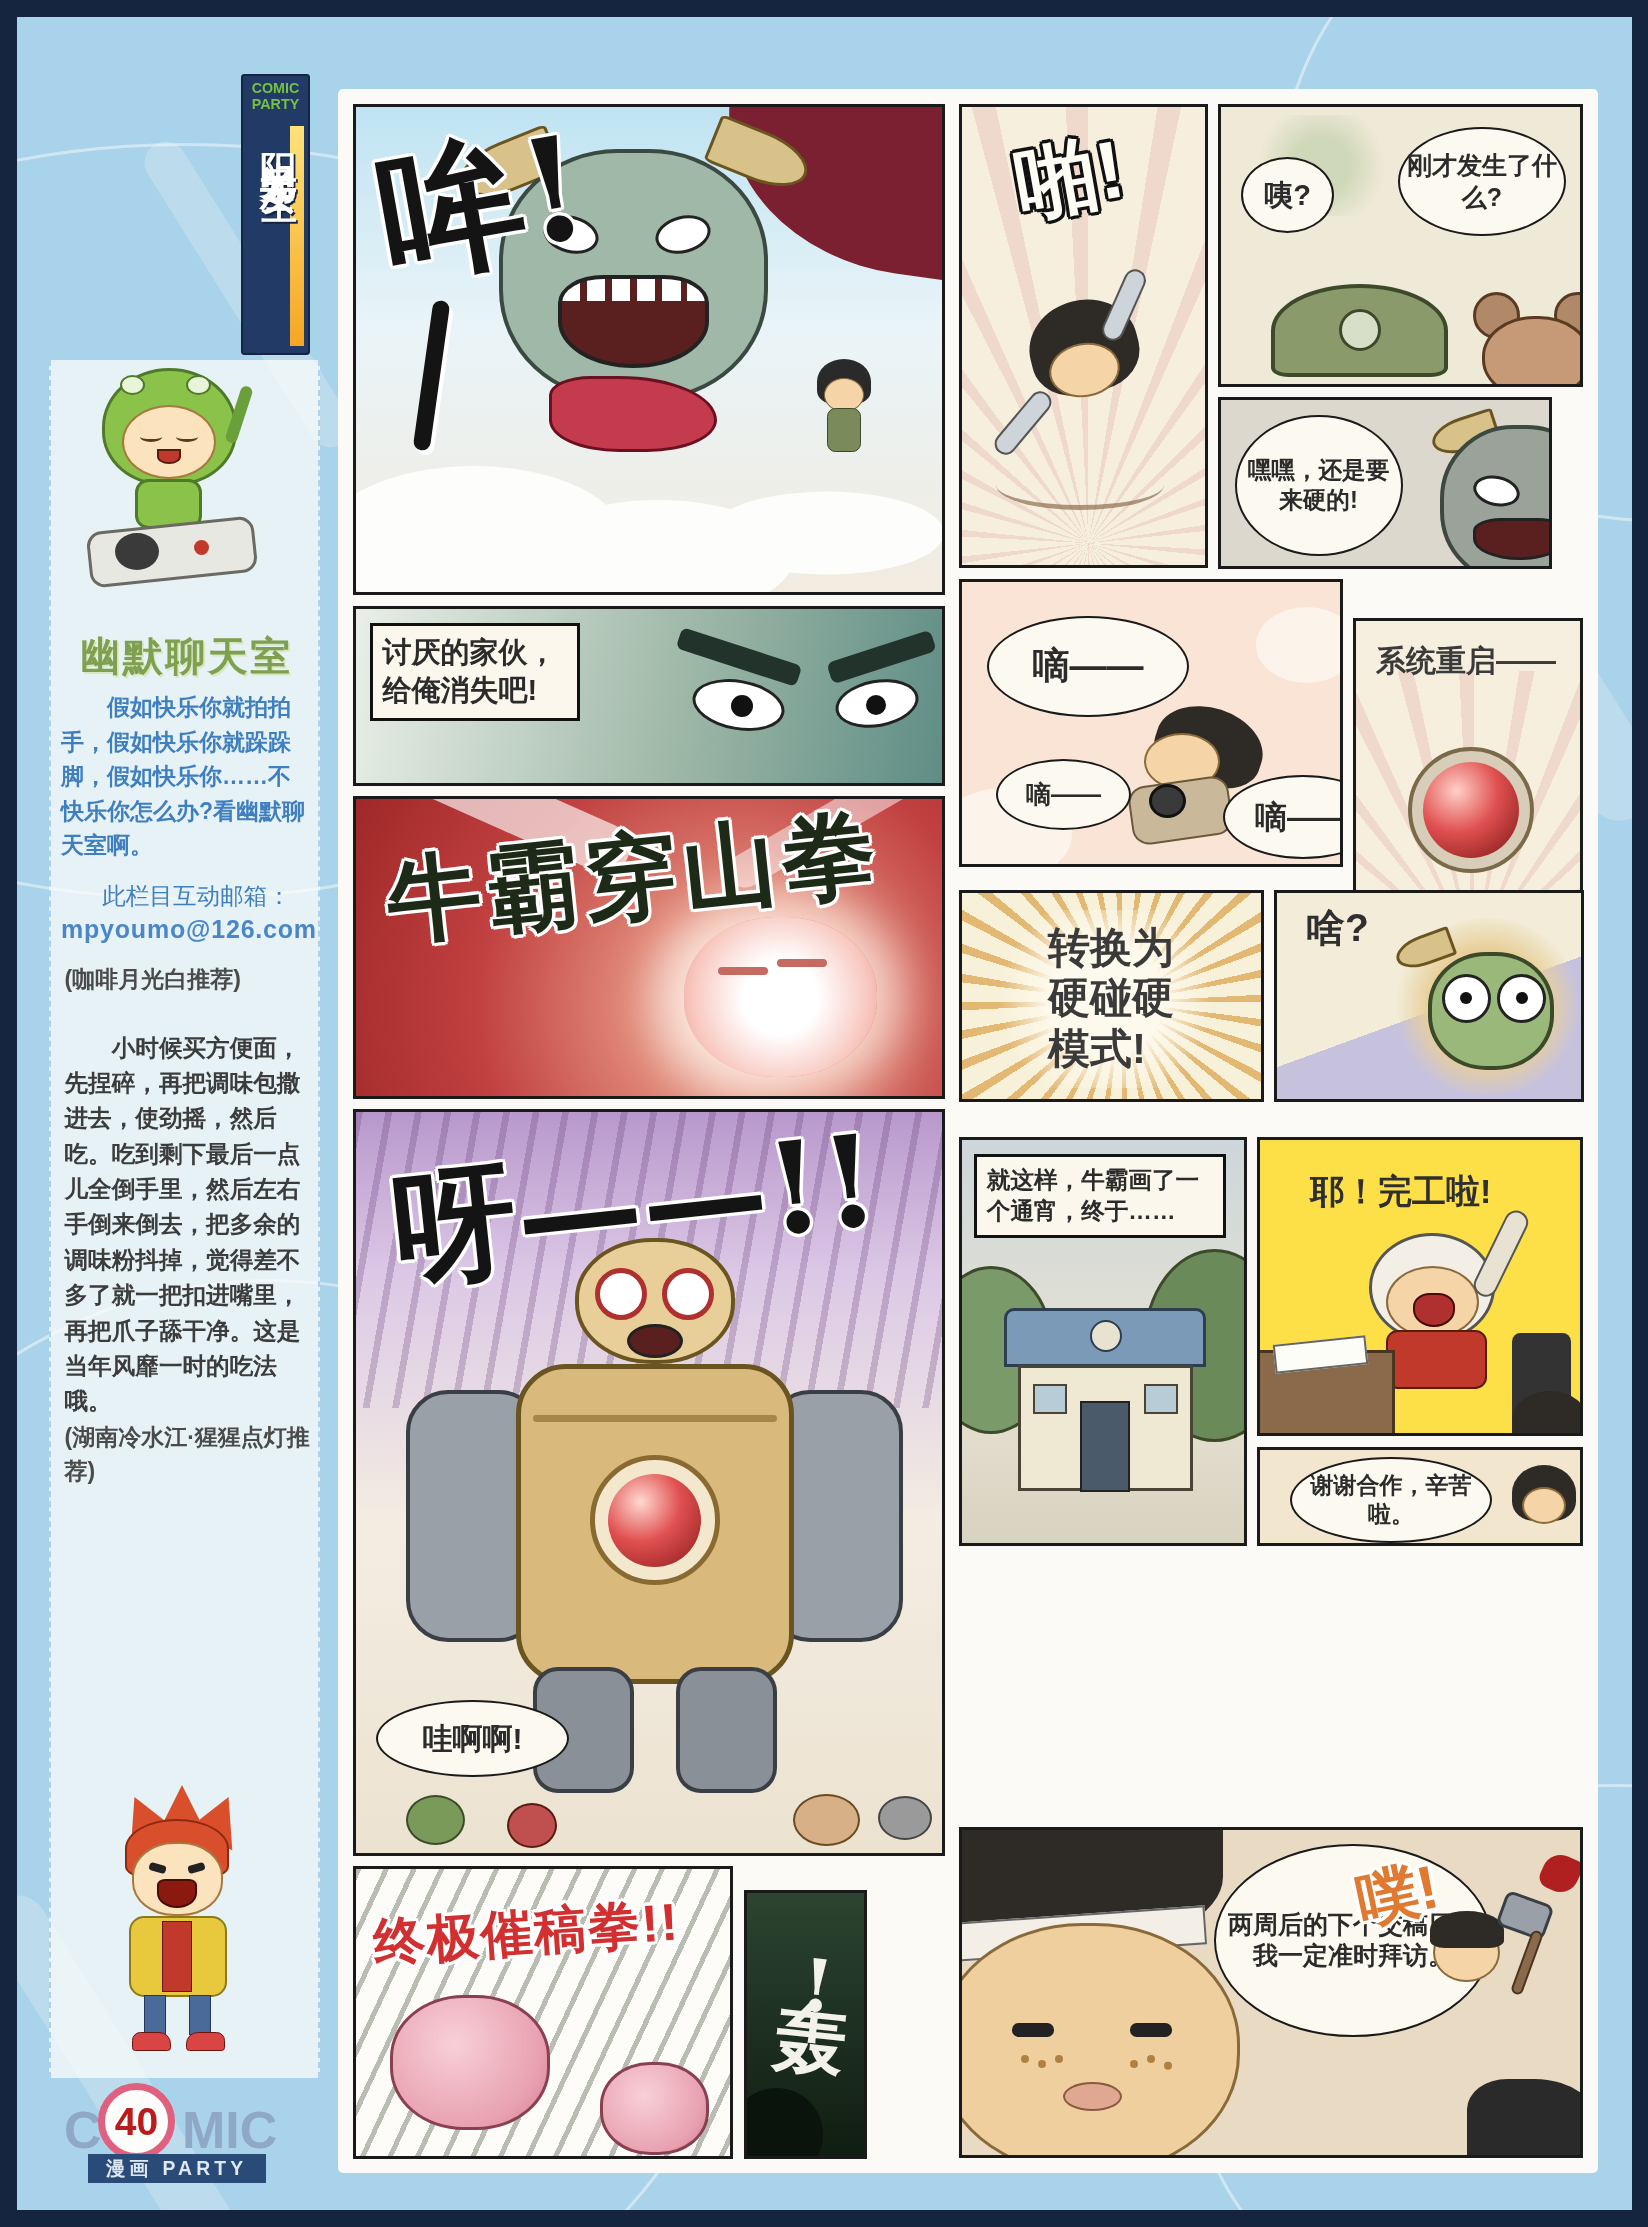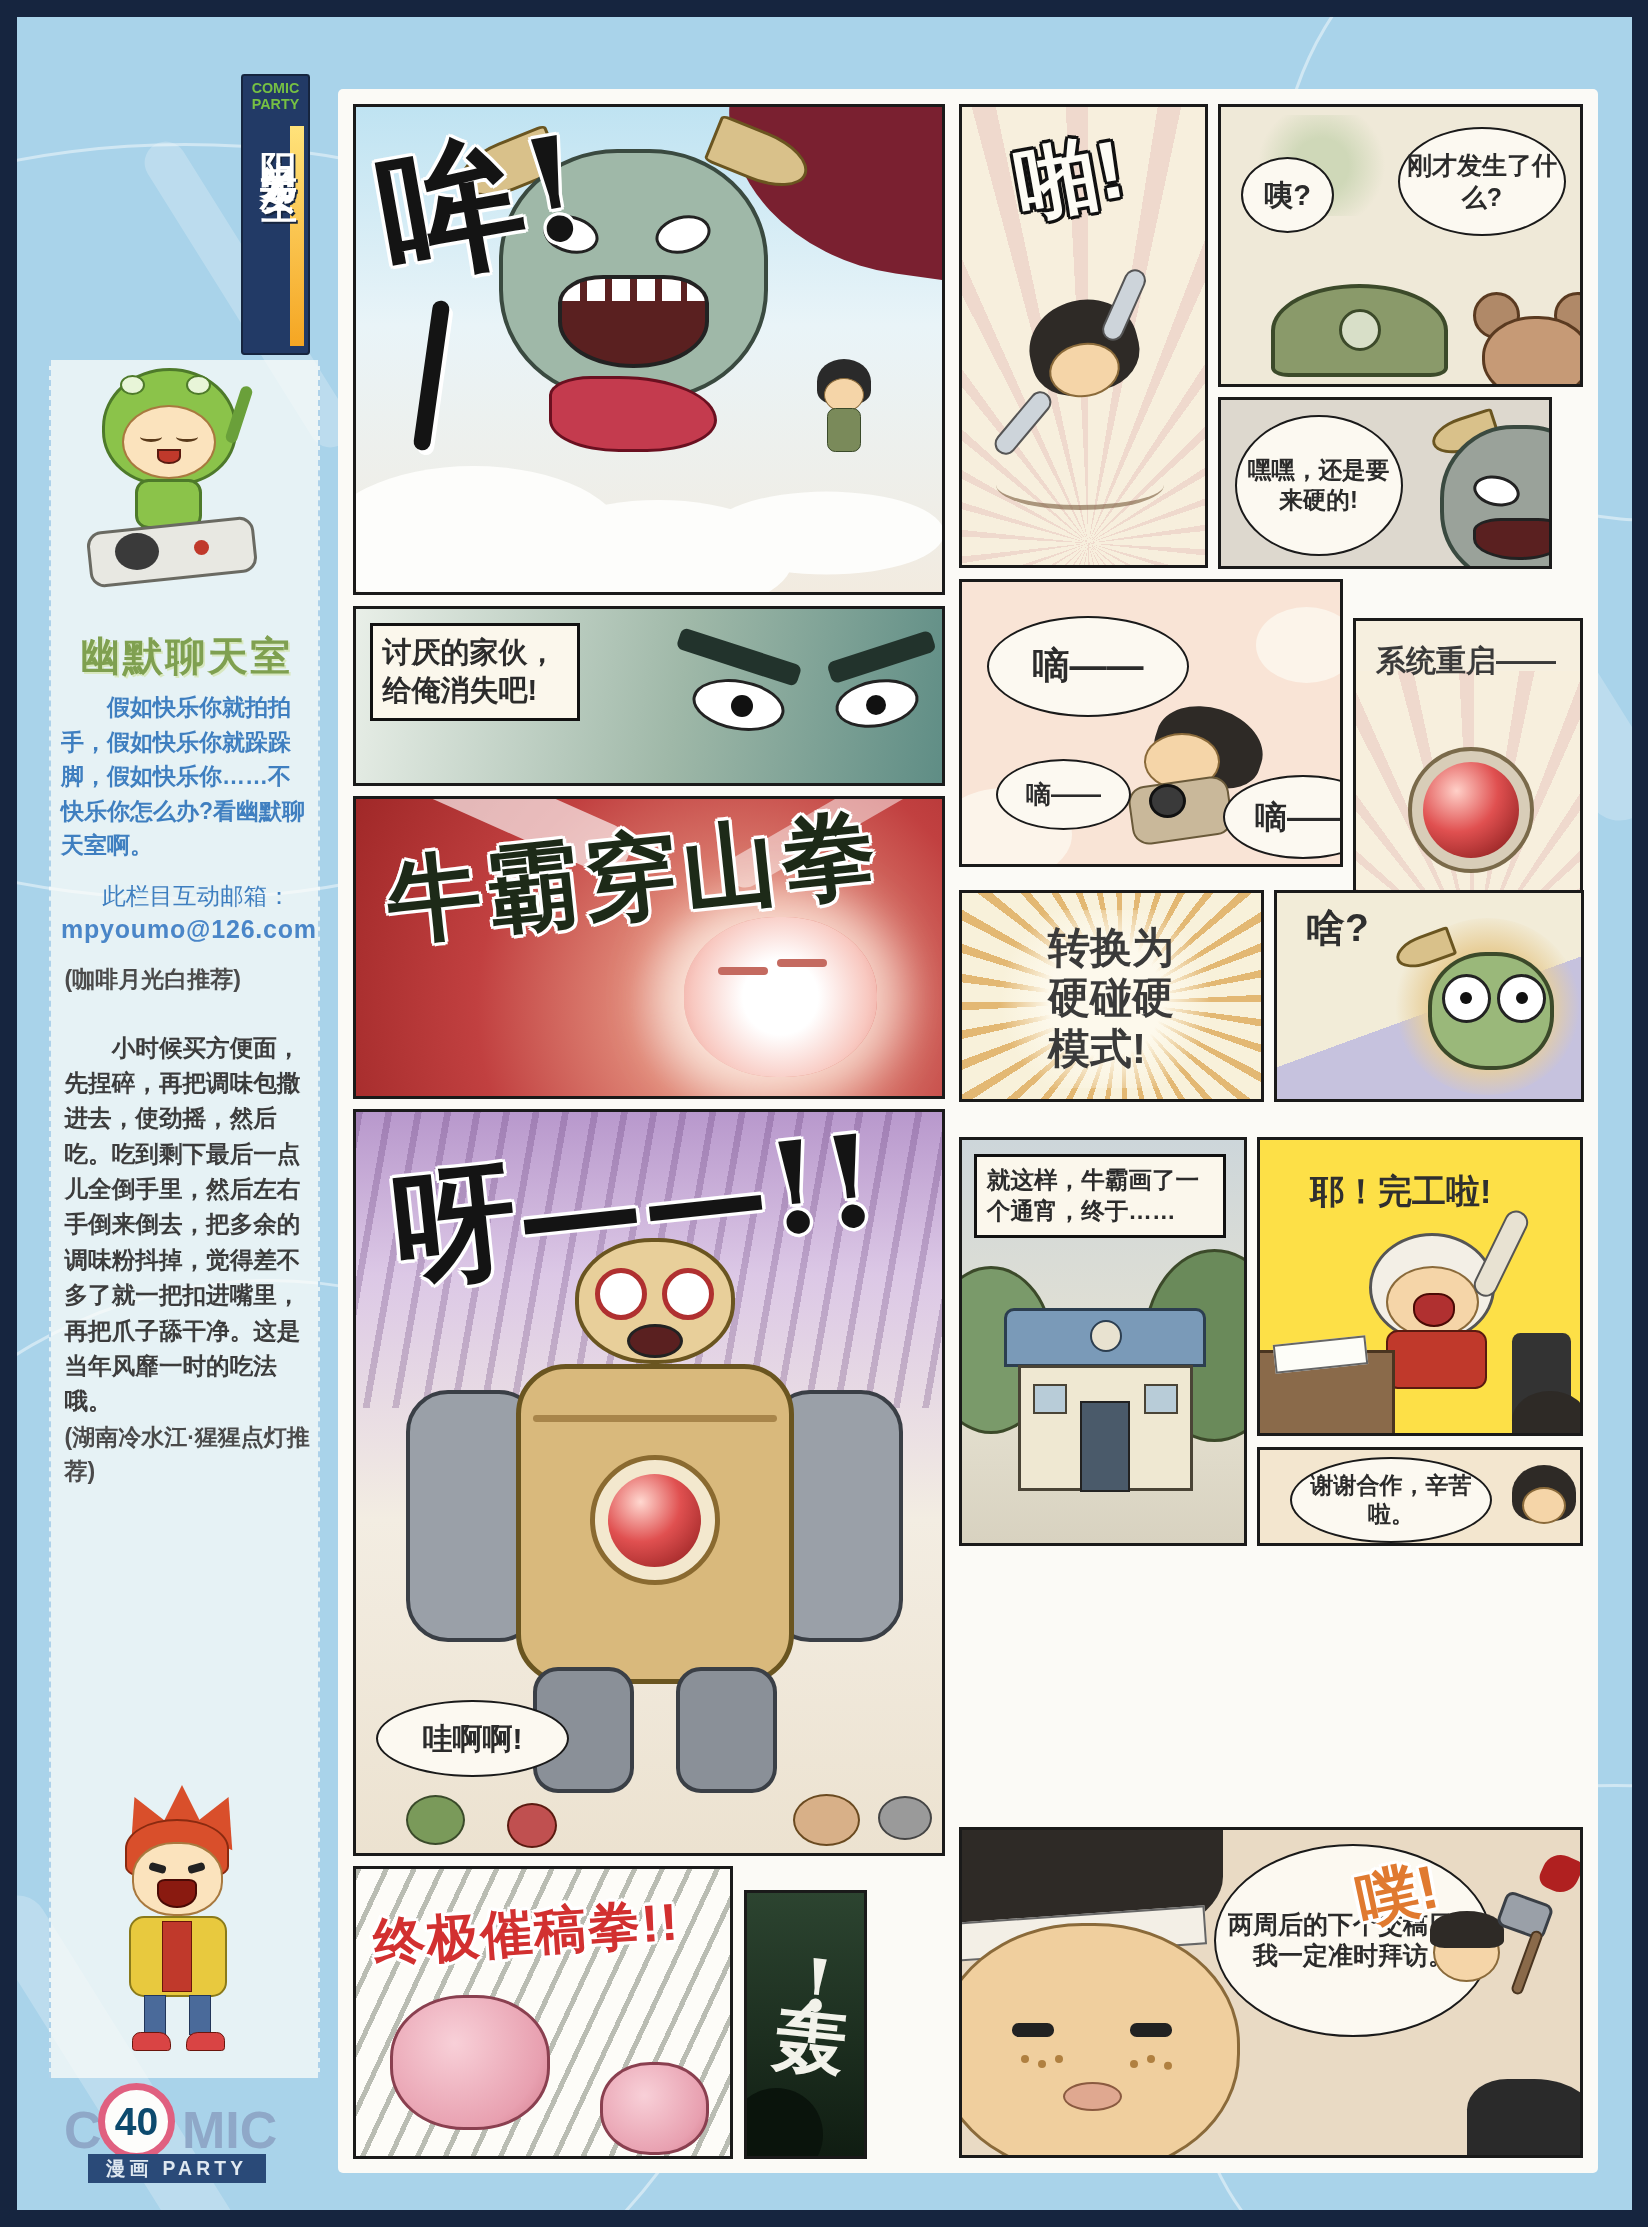--- a/index.html
+++ b/index.html
@@ -108,21 +108,21 @@
       <div class="abs" style="left:59px; top:205px; width:22px; height:40px; background:#4a6a9a; border:1.7px solid #22365a;"></div>
       <div class="abs" style="left:104px; top:205px; width:22px; height:40px; background:#4a6a9a; border:1.7px solid #22365a;"></div>
       <div class="abs" style="left:47px; top:242px; width:39px; height:18.5px; background:#d94444; border:1.7px solid #6a150c; border-radius:8.4px 11.8px 3.4px 3.4px;"></div>
       <div class="abs" style="left:101px; top:242px; width:39px; height:18.5px; background:#d94444; border:1.7px solid #6a150c; border-radius:11.8px 8.4px 3.4px 3.4px;"></div>
     </div>
   </div>
 
   <div class="abs" style="left:47px; top:2071px; width:219px; height:93px;">
     <div class="abs" style="left:0; top:11.8px; font-size:52px; font-weight:900; color:#8fa8c8;">C</div>
     <div class="abs" style="left:34px; top:-5px; width:77px; height:77px; background:#fdfdfb; border:7.6px solid #e06080; border-radius:50%; display:flex; align-items:center; justify-content:center;">
-      <span style="font-size:39px; font-weight:800; color:#0c4a6e;">40</span>
+      <span style="font-size:39px; font-weight:800; color:#b91c1c;">40</span>
     </div>
     <div class="abs" style="left:118px; top:11.8px; font-size:52px; font-weight:900; color:#8fa8c8;">MIC</div>
     <div class="abs" style="left:23.6px; top:66px; width:178px; height:29px; background:#2a4a78; display:flex; align-items:center; justify-content:center;">
       <span style="color:#dfe8f0; font-size:19.3px; font-weight:800; letter-spacing:4.2px;">漫画 PARTY</span>
     </div>
   </div>
 
   <div class="panel" style="left:336px; top:87px; width:592px; height:491px; background:linear-gradient(180deg,#bfe3f2 0%,#e9f4f8 45%,#f2ebe0 100%);">
     <div class="abs" style="right:-50px; top:-59px; width:269px; height:219px; background:#7a2030; border-radius:0 0 0 70%; transform:rotate(8deg);"></div>
     <div class="abs" style="left:-34px; bottom:-25px; width:303px; height:151px; background:#fdfdfb; border-radius:50%; box-shadow:185px 17px 0 -17px #fdfdfb, 353px -8.4px 0 -34px #fdfdfb;"></div>

